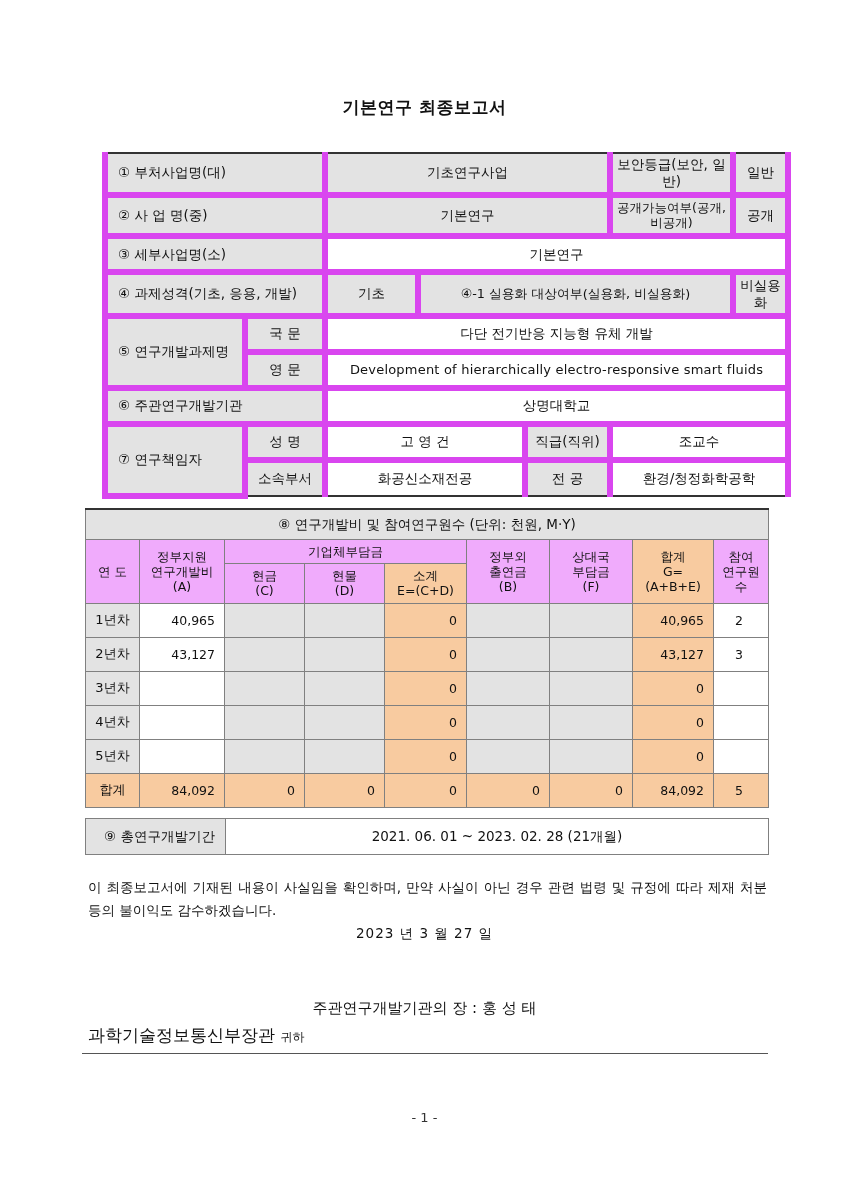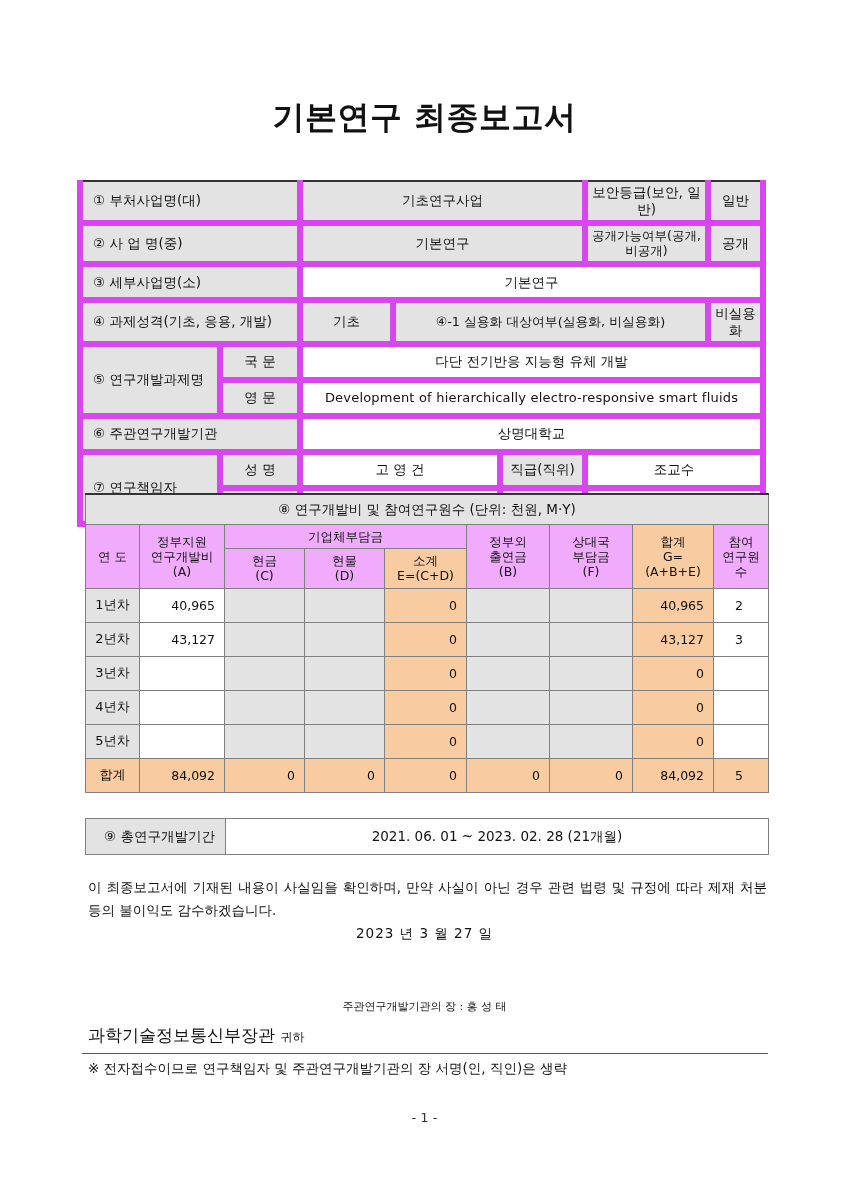--- a/index.html
+++ b/index.html
@@ -16,37 +16,36 @@
   }
   .page {
     position: relative;
     width: 849px; height: 1200px;
     padding: 0;
   }
 
   
   .doc-title {
     text-align: center;
-    font-size: 32px;
+    font-size: 17px;
     font-weight: bold;
     letter-spacing: 0.5px;
     margin: 0;
     position: absolute;
     top: 96px; left: 0; right: 0;
   }
 
   
   table.grid {
     position: absolute;
-    left: 77px;
+    left: 102px;
     width: 683px;
     border-collapse: collapse;
     table-layout: fixed;
     font-size: 13.5px;
-    margin-top: 28px;
   }
   table.info { top: 152px; }
   table.grid td {
     border: 6px solid #d946ef;
     padding: 2px 4px;
     vertical-align: middle;
     text-align: center;
     height: 36px;
     line-height: 1.25;
   }
@@ -64,21 +63,21 @@
   table.grid td.val { background: #ffffff; }
   .outer-top { border-top: 2px solid #333 !important; }
   .outer-bottom { border-bottom: 2px solid #333 !important; }
 
   .eng-title { font-size: 13px; letter-spacing: 0.2px; }
 
   
   table.budget {
     position: absolute;
     left: 85px;
-    top: 493px;
+    top: 508px;
     width: 683px;
     border-collapse: collapse;
     table-layout: fixed;
     font-size: 12.5px;
   }
   table.budget td, table.budget th {
     border: 1px solid #808080;
     padding: 2px 5px;
     text-align: center;
     vertical-align: middle;
@@ -139,21 +138,21 @@
   .sig1 {
     position: absolute; left: 0; right: 0;
     top: 961px;
     text-align: center;
     font-size: 13.5px;
   }
   .sig2 {
     position: absolute; left: 0; right: 0;
     top: 999px;
     text-align: center;
-    font-size: 11px;
+    font-size: 15px;
   }
   .addressee {
     position: absolute;
     left: 88px;
     top: 1024px;
     font-size: 17px;
   }
   .addressee .hon { font-size: 12px; }
   .rule {
     position: absolute;
@@ -390,17 +389,16 @@
 
   <div class="sigdate">2023 년   3 월   27 일</div>
   <div class="sig2">주관연구개발기관의 장 :  홍 성 태</div>
 
   <div class="addressee">
     <span>과학기술정보통신부장관</span>
     <span class="hon">귀하</span>
   </div>
   <div class="rule"></div>
 
-  <div class="note">※ 전자접수이므로 연구책임자 및 주관연구개발기관의 장 서명(인, 직인)은 생략</div>
 
   <div class="pagenum">- 1 -</div>
 
 </div>
 
 </body></html>

